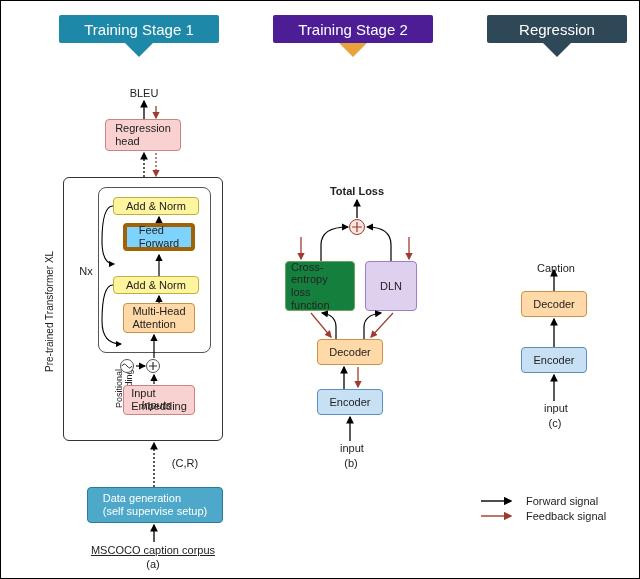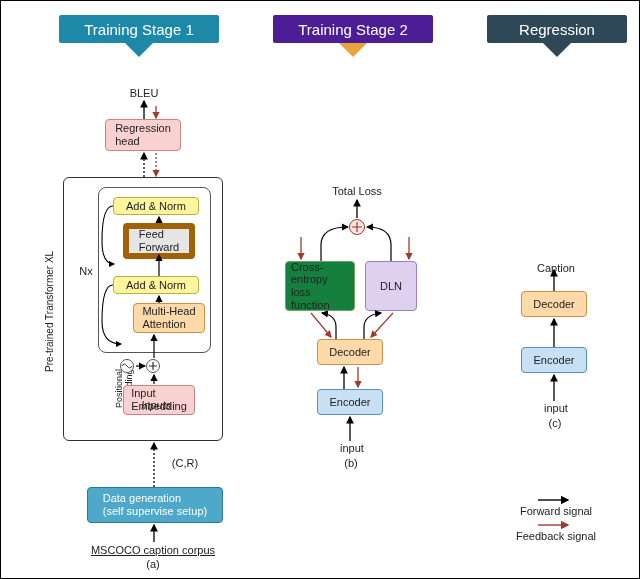--- a/index.html
+++ b/index.html
@@ -42,21 +42,21 @@
     display: flex;
     align-items: center;
     justify-content: center;
     text-align: left;
     padding: 3px 5px;
     line-height: 1.15;
   }
   .label { position: absolute; text-align: center; }
   .vtext { writing-mode: vertical-rl; transform: rotate(180deg); }
   svg.arrows { position: absolute; left: 0; top: 0; pointer-events: none; }
-  .legend-row { display: flex; align-items: center; gap: 0; margin-bottom: 3px; flex-direction: column; }
+  .legend-row { display: flex; align-items: center; gap: 9px; margin-bottom: 3px; }
   .legend-arrow { width: 36px; height: 10px; position: relative; }
 </style>
 </head>
 <body>
 
 <div class="banner" style="left:58px; top:6px; width:160px;">
   <div class="rect" style="background:#1E88A8;">
       <span>Training Stage 1</span>
     </div>
   <div class="tail" style="border-top:14px solid #1E88A8;"></div>
@@ -81,28 +81,28 @@
 head</span>
 </div>
 
 <div style="position:absolute; left:62px; top:176px; width:160px; height:264px; border:1.5px solid #333; border-radius:6px; background:#fff;"></div>
 
 <div style="position:absolute; left:97px; top:186px; width:113px; height:166px; border:1.2px solid #555; border-radius:8px; background:#fff;"></div>
 
 <div class="box" style="left:112px; top:196px; width:86px; height:18px; background:#FFF59E; border:1px solid #BDAF3F;">
   <span>Add &amp; Norm</span>
 </div>
-<div class="box" style="left:122px; top:222px; width:72px; height:36px; background:#e5e5e5; border:6px solid #a16207; white-space:pre-line;">
+<div class="box" style="left:122px; top:222px; width:72px; height:28px; background:#7dd3fc; border:4px solid #a16207; white-space:pre-line;">
   <span>Feed
 Forward</span>
 </div>
 <div class="box" style="left:112px; top:275px; width:86px; height:18px; background:#FFF59E; border:1px solid #BDAF3F;">
   <span>Add &amp; Norm</span>
 </div>
-<div class="box" style="left:122px; top:302px; width:72px; height:30px; background:#FFD9A8; border:1px solid #C99246; white-space:pre-line;margin-left:10px;">
+<div class="box" style="left:122px; top:302px; width:72px; height:30px; background:#FFD9A8; border:1px solid #C99246; white-space:pre-line;">
   <span>Multi-Head
 Attention</span>
 </div>
 
 <div class="label" style="left:75px; top:264px; width:20px;">Nx</div>
 
 <div class="label vtext" style="left:103px; top:352px; width:14px; height:70px; font-size:9px; white-space:pre-line;">
   <span>Positional
 Encoding</span>
 </div>
@@ -129,21 +129,21 @@
   <span>Data generation
 (self supervise setup)</span>
 </div>
 <div class="label" style="left:82px; top:543px; width:140px;text-decoration:underline;">MSCOCO caption corpus</div>
 <div class="label" style="left:142px; top:557px; width:20px;">(a)</div>
 
 <div class="label vtext" style="left:43px; top:230px; width:14px; height:160px; font-size:10px;">
   <span>Pre-trained Transformer XL</span>
 </div>
 
-<div class="label" style="left:324px; top:184px; width:64px;">Total Loss</div>
+<div class="label" style="left:324px; top:184px; width:64px;font-weight:bold;">Total Loss</div>
 <div style="position:absolute; left:348px; top:218px; width:16px; height:16px; border:1px solid #9E3B2F; border-radius:50%; background:#FBE6E2;">
   <svg width="14" height="14" viewBox="0 0 14 14">
       <path d="M7 2 V12 M2 7 H12" stroke="#9E3B2F" stroke-width="1.2"></path>
     </svg>
 </div>
 
 <div class="box" style="left:284px; top:260px; width:70px; height:50px; background:#15803d; border:1px solid #6FA35E; white-space:pre-line;">
   <span>Cross-
 entropy loss
 function</span>

